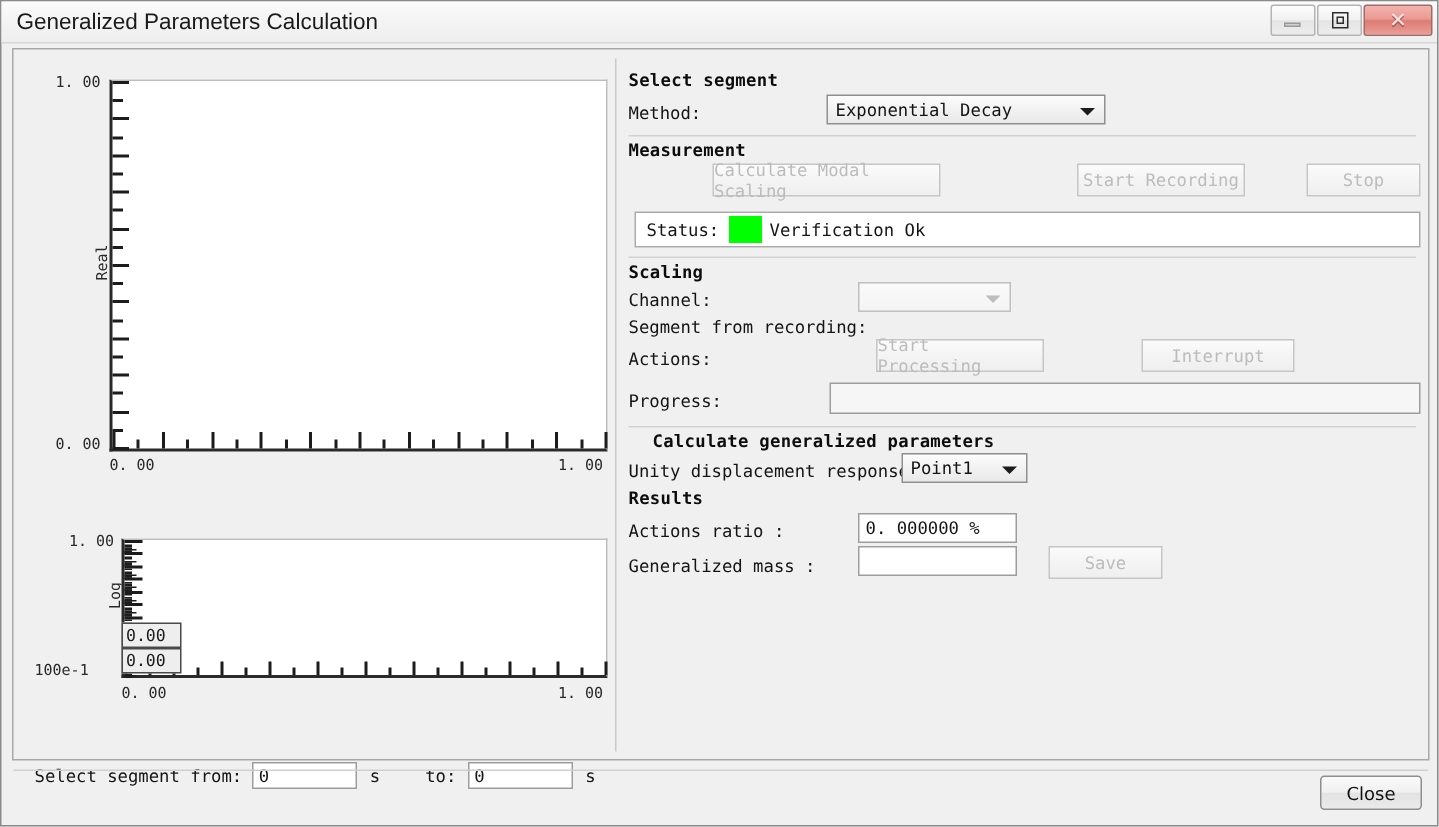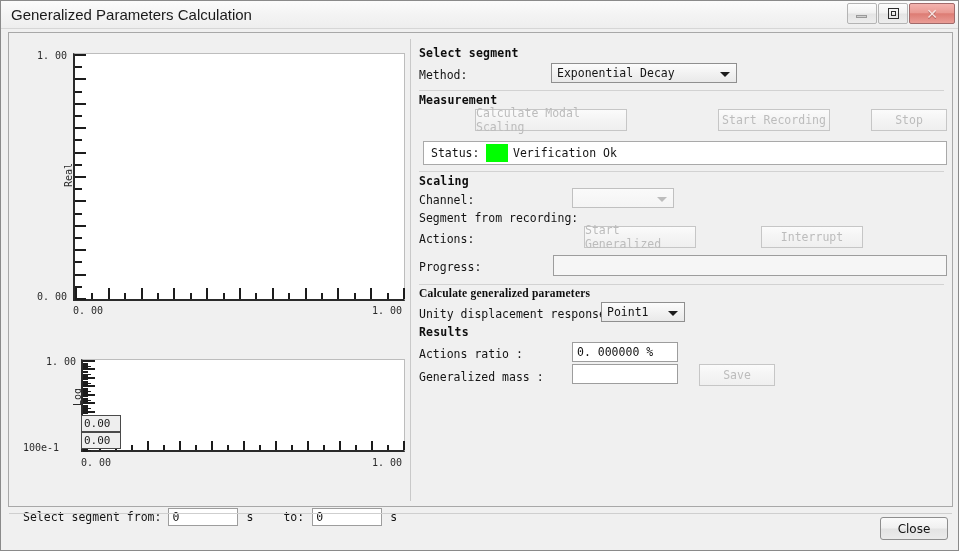--- a/index.html
+++ b/index.html
@@ -476,30 +476,30 @@
     <div class="hr" style="left:410px; top:138px; width:525px;"></div>
 
     <div class="rp grp-title" style="left:410px; top:141px;">Scaling</div>
     <div class="lbl" style="left:410px; top:160px;">Channel:</div>
     <div class="combo disabled" style="left:563px; top:155px; width:102px;">
       <span></span>
       <span class="arrow"></span>
     </div>
     <div class="lbl" style="left:410px; top:178px;">Segment from recording:</div>
     <div class="lbl" style="left:410px; top:199px;">Actions:</div>
-    <div class="btn" style="left:575px; top:193px; width:112px;">Start Generalized</div>
+    <div class="btn" style="left:575px; top:193px; width:112px;">Start Processing</div>
     <div class="btn" style="left:752px; top:193px; width:102px;">Interrupt</div>
     <div class="lbl" style="left:410px; top:227px;">Progress:</div>
     <div class="progress" style="left:544px; top:222px; width:394px; height:21px;">
       <span></span>
     </div>
 
     <div class="hr" style="left:410px; top:251px; width:525px;"></div>
 
-    <div class="rp grp-title" style="left:410px; top:254px;font-family:Liberation Serif, serif;">Calculate generalized parameters</div>
+    <div class="rp grp-title" style="left:426px; top:254px;">Calculate generalized parameters</div>
     <div class="lbl" style="left:410px; top:274px;">Unity displacement response:</div>
     <div class="combo" style="left:592px; top:269px; width:84px;">
       <span>Point1</span>
       <span class="arrow"></span>
     </div>
 
     <div class="rp grp-title" style="left:410px; top:292px;">Results</div>
     <div class="lbl" style="left:410px; top:314px;">Actions ratio :</div>
     <div class="field" style="left:563px; top:309px; width:106px;">0. 000000 %</div>
     <div class="lbl" style="left:410px; top:337px;">Generalized mass :</div>

